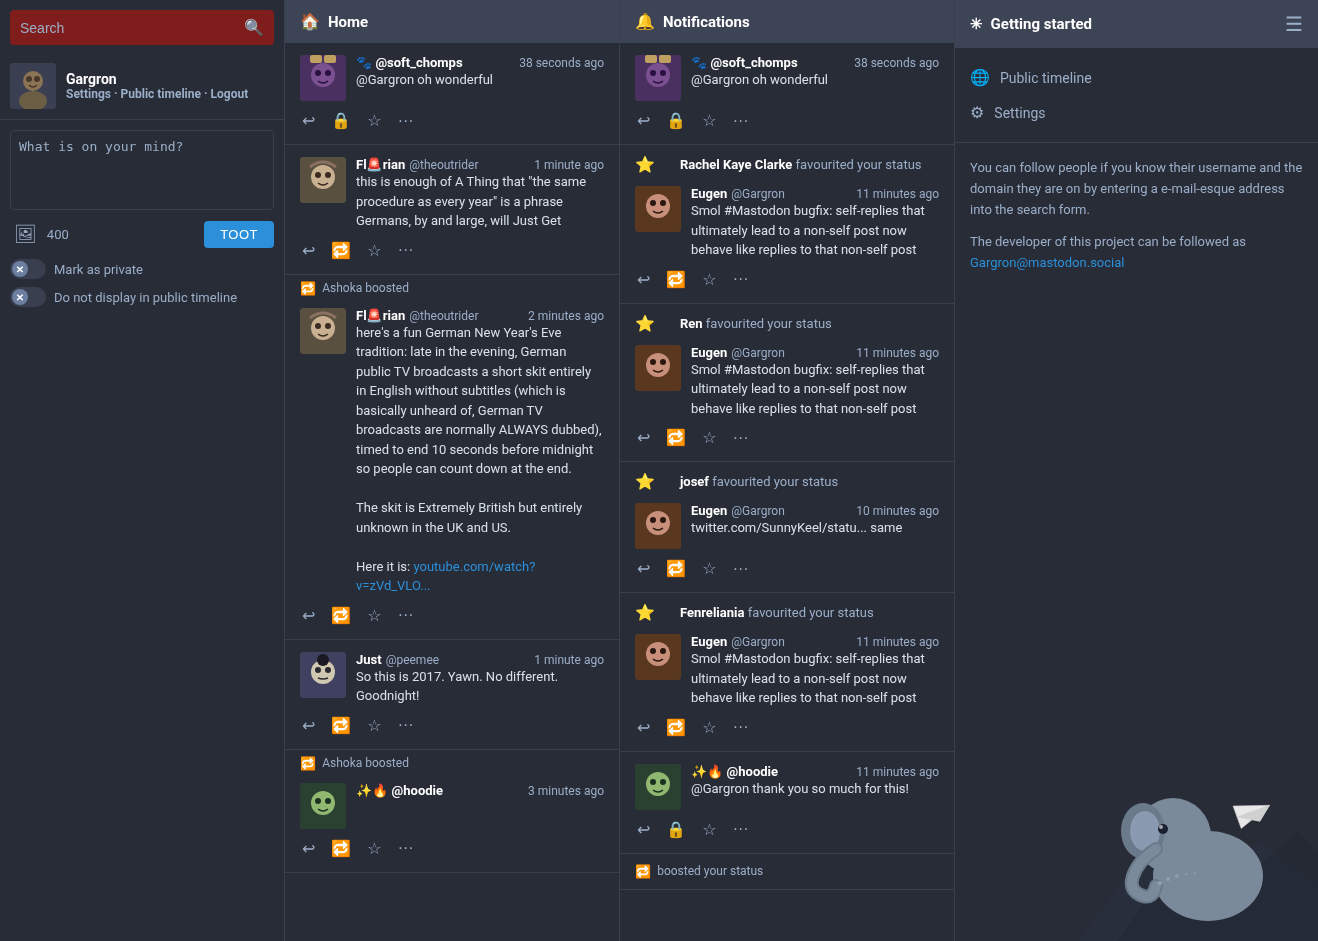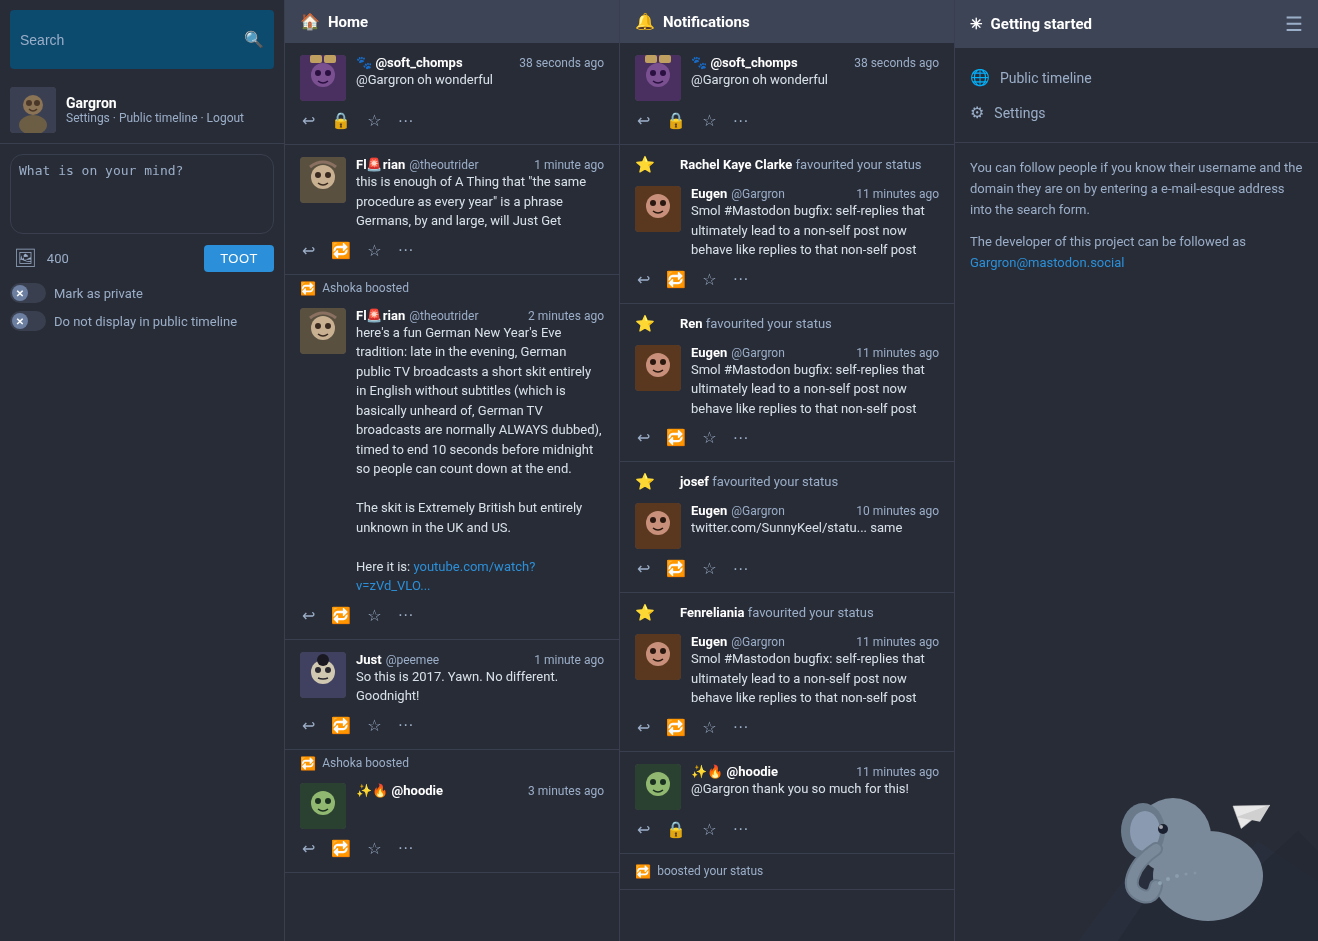--- a/index.html
+++ b/index.html
@@ -18,24 +18,24 @@
       width: 285px;
       background: #282c37;
       display: flex;
       flex-direction: column;
       flex-shrink: 0;
       border-right: 1px solid #393f4f;
     }
     .search-bar {
       display: flex;
       align-items: center;
-      background: #0c4a6e;
+      background: #7f1d1d;
       margin: 10px;
       border-radius: 4px;
-      padding: 20px 10px;
+      padding: 8px 10px;
     }
     .search-bar input {
       background: transparent;
       border: none;
       color: #d9e1e8;
       font-size: 14px;
       flex: 1;
       outline: none;
     }
     .search-bar input::placeholder { color: #9baec8; }
@@ -58,34 +58,35 @@
     }
     .user-avatar svg { width: 100%; height: 100%; }
     .user-info .username {
       font-weight: bold;
       font-size: 14px;
       color: #fff;
     }
     .user-info .links {
       font-size: 12px;
       color: #9baec8;
+      font-weight: bold;
     }
     .user-info .links a {
       color: #9baec8;
       text-decoration: none;
     }
 
     .compose-area {
       padding: 10px;
     }
     .compose-area textarea {
       width: 100%;
       background: #282c37;
       border: 1px solid #393f4f;
-      border-radius: 13px;
+      border-radius: 4px;
       color: #d9e1e8;
       font-size: 13px;
       padding: 8px;
       resize: none;
       height: 80px;
       outline: none;
     }
     .compose-area textarea::placeholder { color: #9baec8; }
     .compose-actions {
       display: flex;

